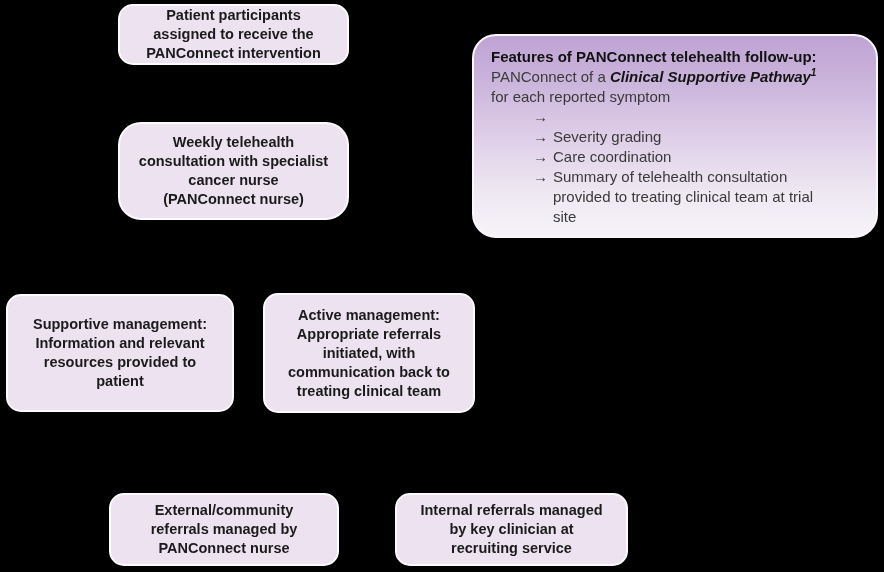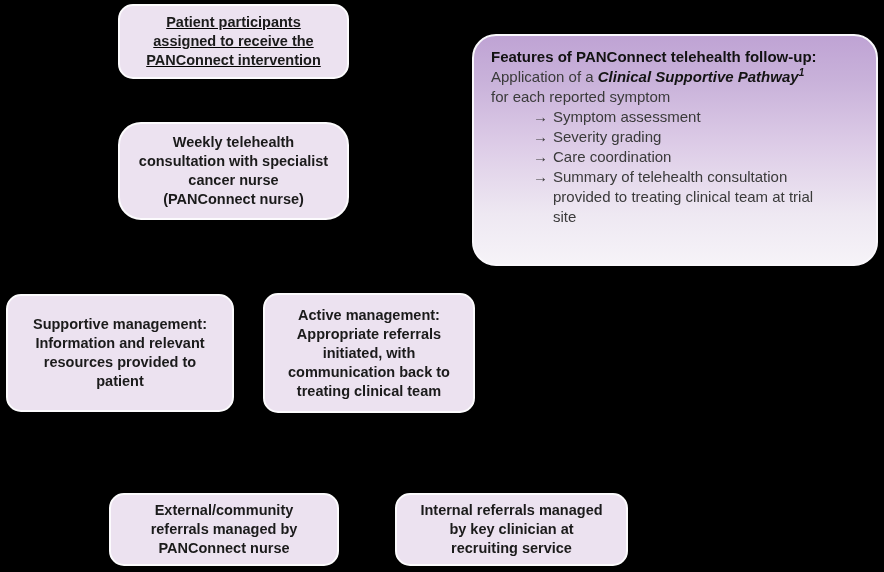--- a/index.html
+++ b/index.html
@@ -23,31 +23,31 @@
     padding: 6px 9px;
   }
   .node-text {
     font-weight: bold;
     font-size: 14.5px;
     line-height: 19px;
     color: #1b1b1b;
     text-align: center;
     white-space: pre-line;
   }
-  #node-patient    { left: 118px; top: 4px;   width: 231px; height: 75px; text-decoration: underline;  }
+  #node-patient    { left: 118px; top: 4px;   width: 231px; height: 61px;  }
   #node-weekly     { left: 118px; top: 122px; width: 231px; height: 98px; border-radius: 23px;  }
   #node-supportive { left: 6px;   top: 294px; width: 228px; height: 118px; }
   #node-active     { left: 263px; top: 293px; width: 212px; height: 120px; }
   #node-external   { left: 109px; top: 493px; width: 230px; height: 73px;  }
   #node-internal   { left: 395px; top: 493px; width: 233px; height: 73px;  }
 
   #features-box {
     position: absolute;
     left: 472px; top: 34px;
-    width: 406px; height: 232px;
+    width: 406px; height: 204px;
     box-sizing: border-box;
     background: linear-gradient(180deg, #bfa3d4 0%, #c9b2da 20%, #ddcce7 48%, #eee8f2 78%, #f6f3f8 100%);
     border: 2.5px solid #f9f7fb;
     border-radius: 24px;
     padding: 11px 14px 10px 17px;
     color: #3a3a3a;
     font-size: 15px;
     line-height: 20px;
   }
   .f-title {
@@ -94,26 +94,25 @@
 
   <div class="node" id="node-weekly">
     <div class="node-text">Weekly telehealth
 consultation with specialist
 cancer nurse
 (PANConnect nurse)</div>
   </div>
 
   <div id="features-box">
     <div class="f-title">Features of PANConnect telehealth follow-up:</div>
-    <div class="f-line"><span>Application of a </span><span class="f-em">Clinical Supportive Pathway</span><span class="f-sup">1</span></div>
+    <div class="f-line"><span>PANConnect of a </span><span class="f-em">Clinical Supportive Pathway</span><span class="f-sup">1</span></div>
     <div class="f-line">for each reported symptom</div>
     <div class="f-bullets">
       <div class="f-bullet">
         <span class="f-arrow">→</span>
-        <span class="f-bullet-text">Symptom assessment</span>
       </div>
       <div class="f-bullet">
         <span class="f-arrow">→</span>
         <span class="f-bullet-text">Severity grading</span>
       </div>
       <div class="f-bullet">
         <span class="f-arrow">→</span>
         <span class="f-bullet-text">Care coordination</span>
       </div>
       <div class="f-bullet">

